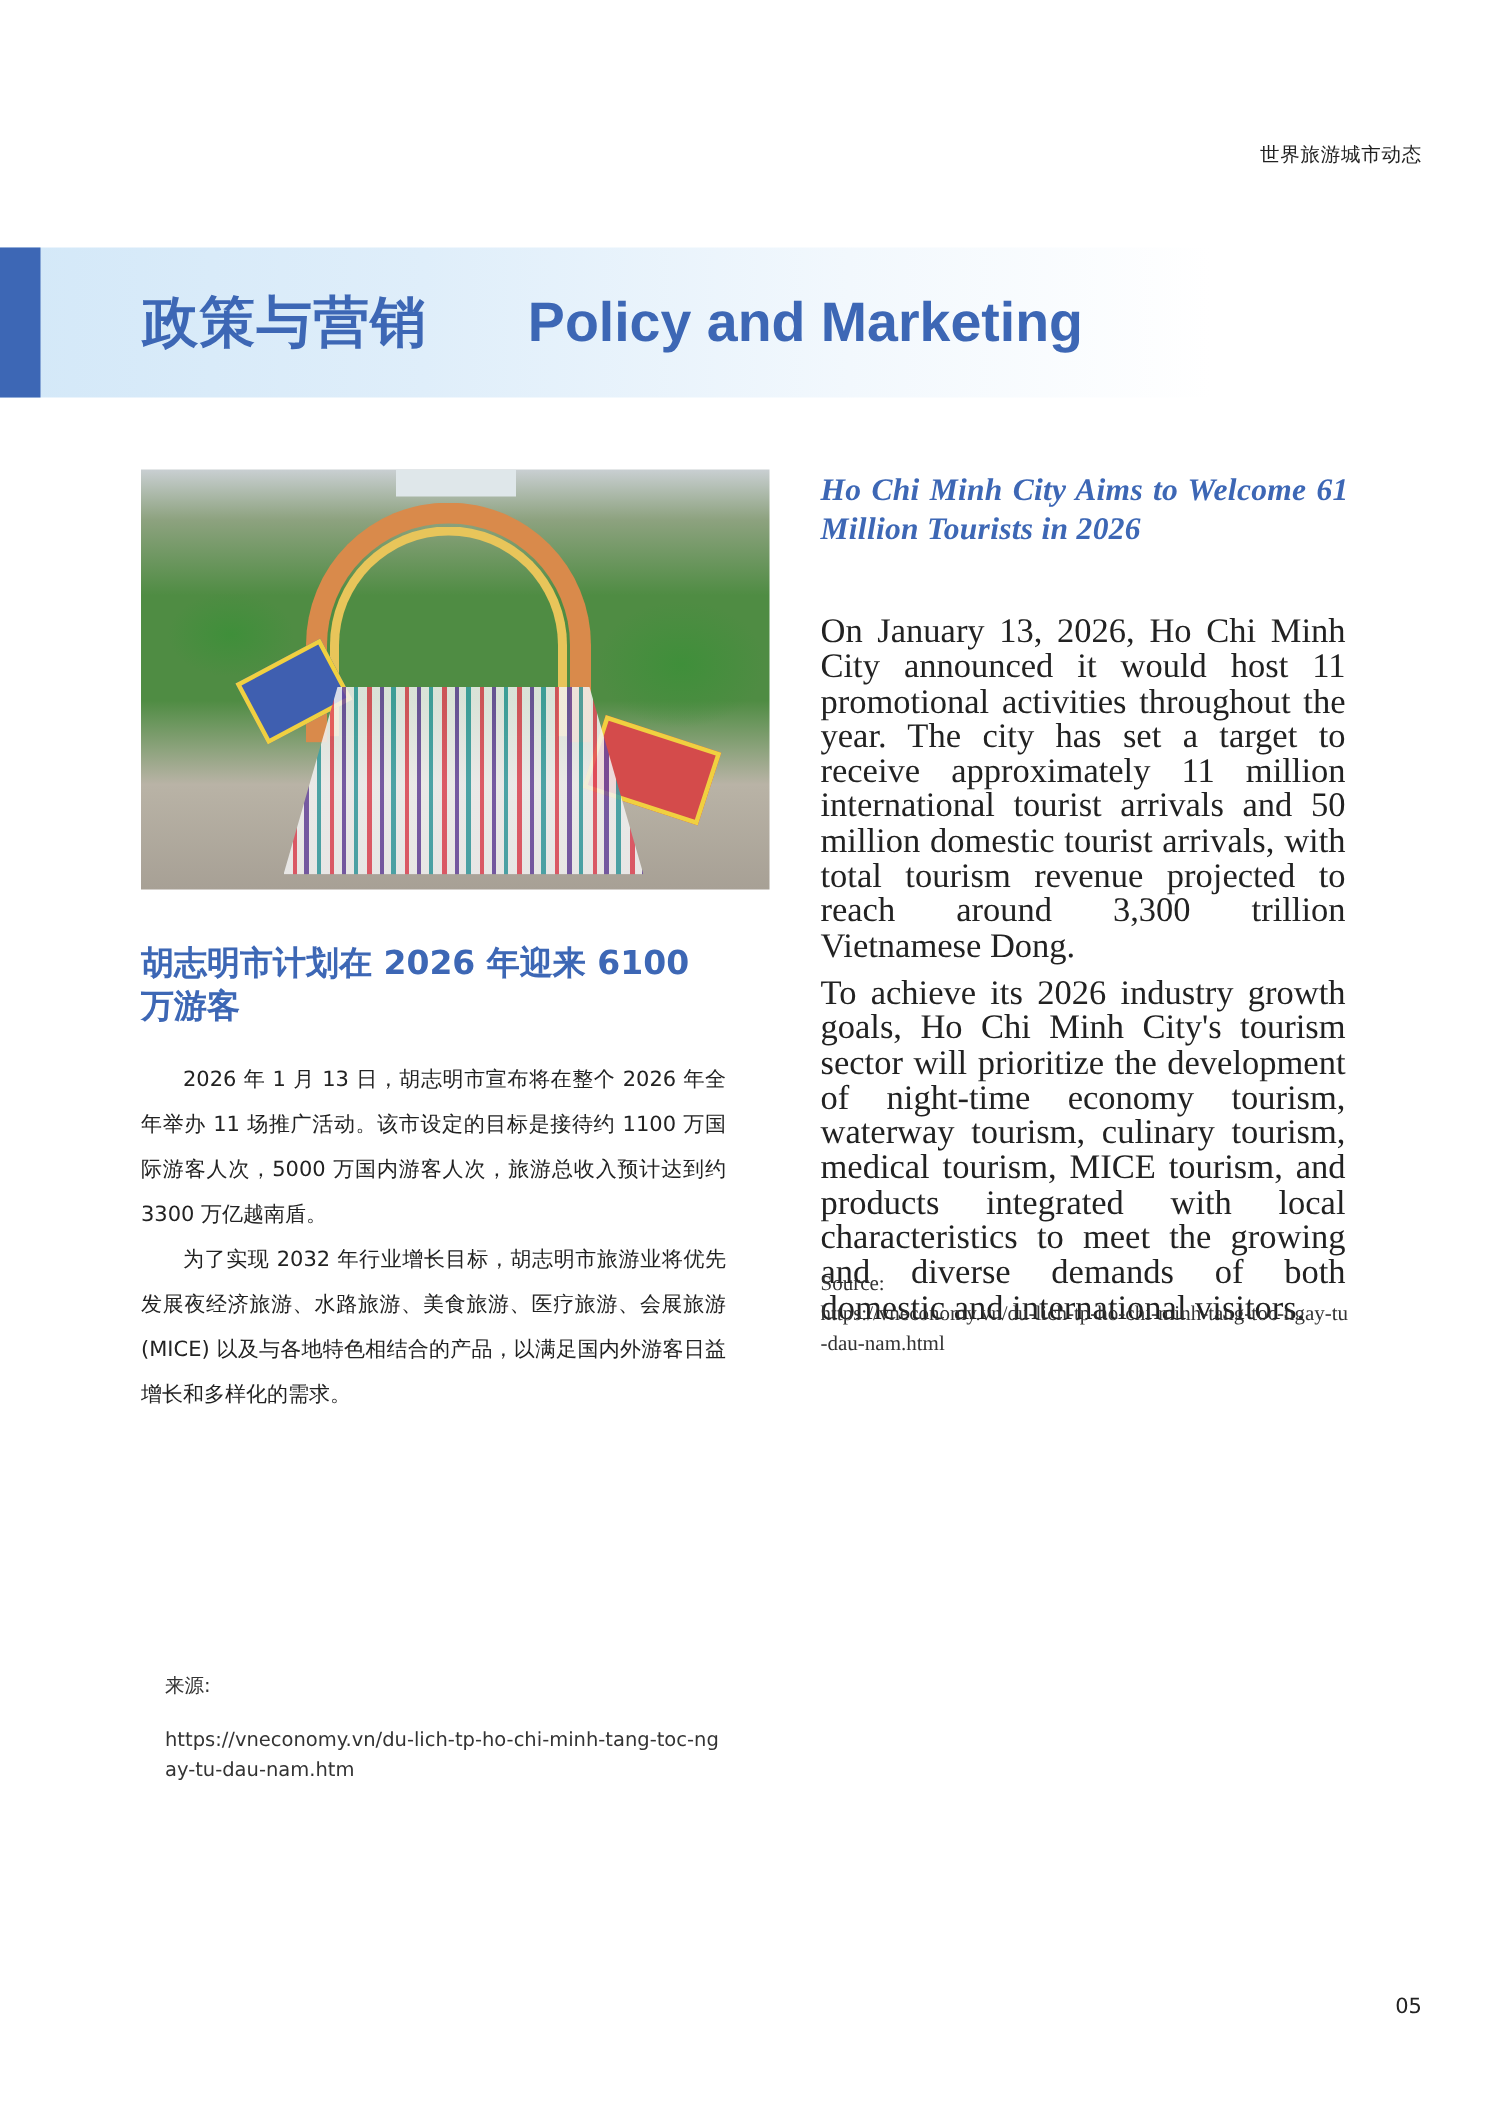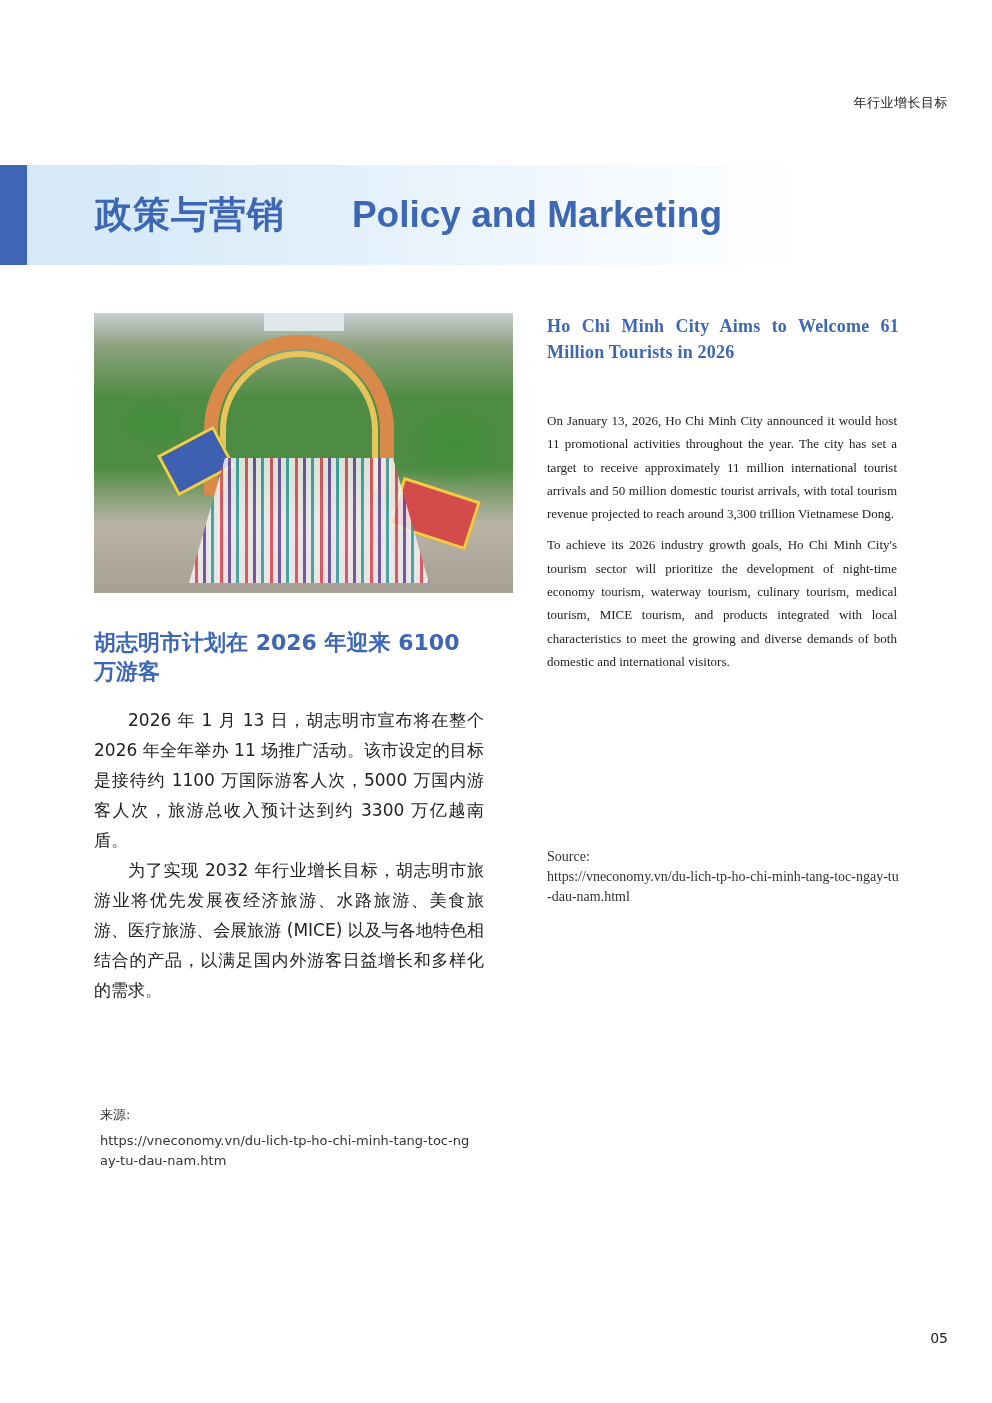--- a/index.html
+++ b/index.html
@@ -145,61 +145,62 @@
       font-size: 22px;
       line-height: 29px;
       color: #3d67b5;
     }
     .cn-body {
       position: absolute;
       left: 94px;
       top: 705px;
       width: 390px;
       font-family: "DejaVu Sans", sans-serif;
-      font-size: 17px;
+      font-size: 14px;
       line-height: 30px;
       color: #222;
       text-align: justify;
     }
     .cn-body p {
       margin: 0;
       text-indent: 2em;
     }
     .cn-source {
       position: absolute;
       left: 94px;
       top: 1099px;
       width: 390px;
       font-family: "DejaVu Sans", sans-serif;
       font-size: 13px;
       line-height: 20px;
       color: #333;
     }
-    .cn-source div { margin: 6px; }
+    .cn-source div { margin: 16px; }
     
     .en-heading {
       position: absolute;
       left: 547px;
       top: 313px;
       width: 352px;
       font-family: "Liberation Serif", serif;
       font-weight: bold;
-      font-size: 18px;
+      font-size: 21px;
       line-height: 26px;
       color: #3d67b5;
       text-align: justify;
       letter-spacing: 0.2px;
+      font-style: italic;
     }
     .en-body {
       position: absolute;
       left: 547px;
       top: 409px;
       width: 350px;
       font-family: "Liberation Serif", serif;
-      font-size: 13px;
+      font-size: 23px;
       line-height: 23.3px;
       color: #222;
       text-align: justify;
     }
     .en-body p {
       margin: 0 0 8px 0;
     }
     .en-source {
       position: absolute;
       left: 547px;
@@ -216,21 +217,21 @@
       top: 1330px;
       font-family: "DejaVu Sans", sans-serif;
       font-size: 14px;
       color: #222;
       margin-left: 16px;
     }
   </style>
 </head>
 <body>
 
-<div class="running-header">年行业增长目标</div>
+<div class="running-header">世界旅游城市动态</div>
 
 <div class="section-band">
   <div class="stripe"></div>
   <div class="section-title-cn">政策与营销</div>
   <div class="section-title-en">Policy and Marketing</div>
 </div>
 
 <div class="photo" aria-label="Aerial photo of a flower street festival with a dragon-shaped floral arch and a crowd in ao dai">
   <div class="sky"></div>
   <div class="arch"></div>

